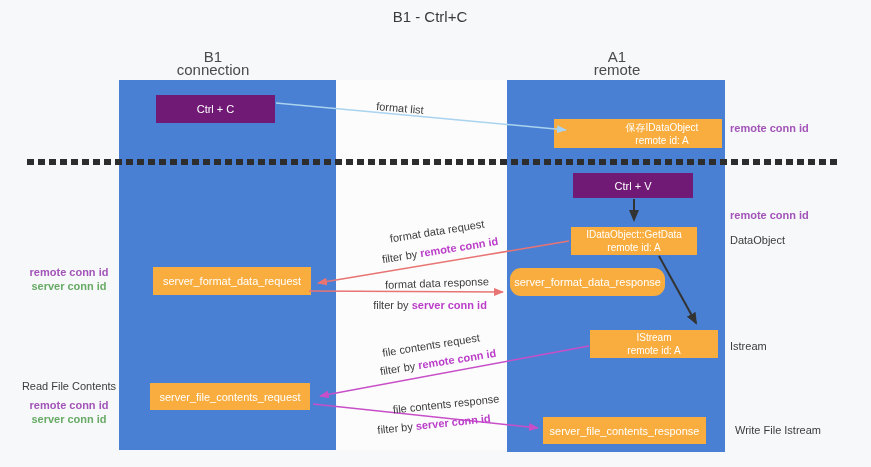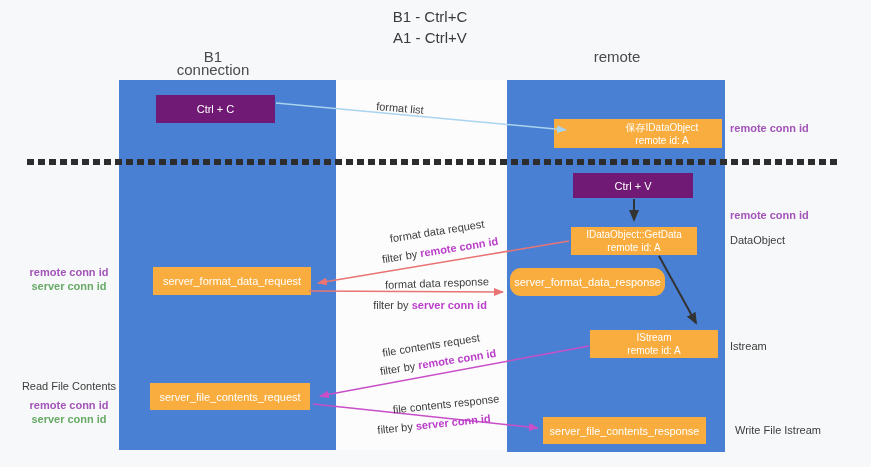--- a/index.html
+++ b/index.html
@@ -33,28 +33,28 @@
 
   svg.overlay { position:absolute; left:0; top:0; pointer-events:none; }
 </style>
 </head>
 <body>
 
 <div class="canvas">
 
   <div class="title">
     <div>B1 - Ctrl+C</div>
-    <div>A1 - Ctrl+V</div>
   </div>
 
   <div class="hdr" style="left:143px; top:50px;">
     <div>B1</div>
     <div>connection</div>
   </div>
   <div class="hdr" style="left:547px; top:50px;">
+    <div>A1</div>
     <div>remote</div>
   </div>
 
   <div class="mid-strip"></div>
   <div class="lane" style="left:119px; top:80px; width:217px; height:370px;"></div>
   <div class="lane" style="left:507px; top:80px; width:218px; height:372px;"></div>
 
   <div class="dash"></div>
 
   <div class="box green" style="left:156px; top:95px; width:119px; height:28px;">

